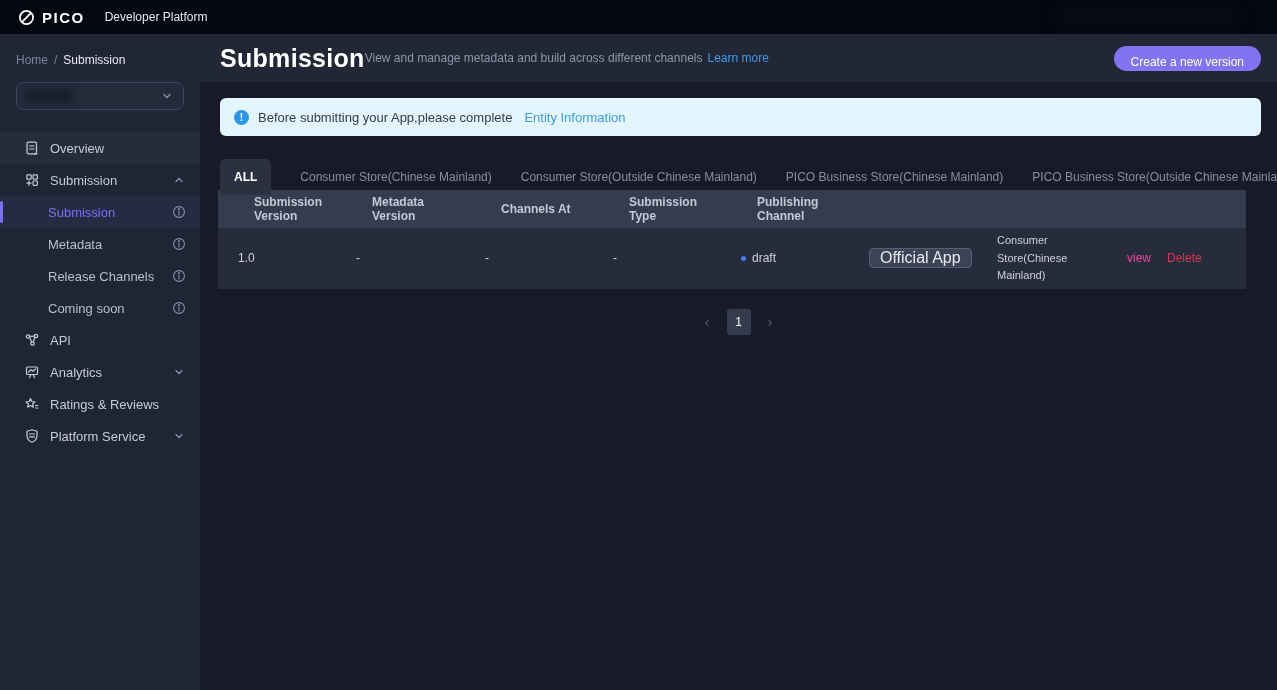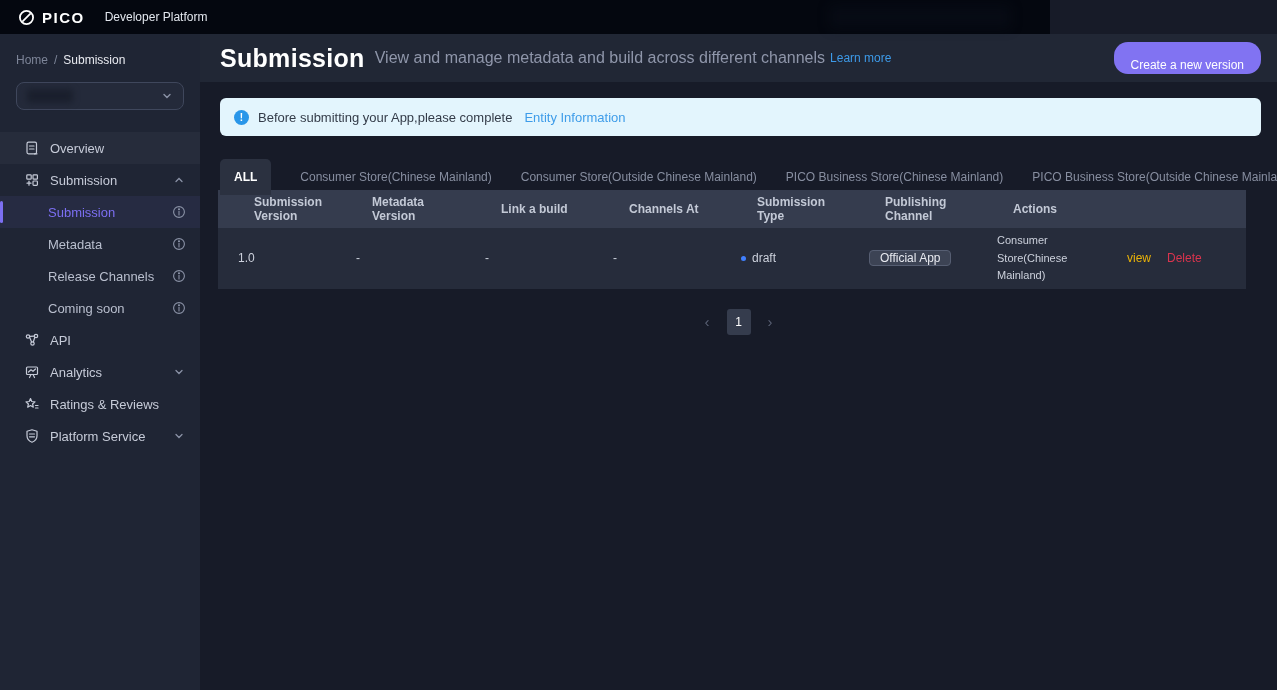--- a/index.html
+++ b/index.html
@@ -1,20 +1,20 @@
 <!DOCTYPE html>
 <html><head>
 <meta charset="utf-8">
 <style>
   * { margin:0; padding:0; box-sizing:border-box; }
   html,body { width:1277px; height:690px; overflow:hidden; background:#171b28;
     font-family:"Liberation Sans","DejaVu Sans",sans-serif; }
 
   
-  .topbar { position:absolute; left:0; top:0; width:1050px; height:34px;
+  .topbar { position:absolute; left:0; top:0; width:1277px; height:34px;
     background:#04070f; display:flex; align-items:center; padding:0 18px; z-index:5; }
   .logo-wrap { display:flex; align-items:center; gap:7px; }
   .brand { color:#fff; font-weight:bold; font-size:15px; letter-spacing:1.5px; }
   .product { color:#e3e7ee; font-size:12px; margin-left:20px; }
   .topbar-redact { position:absolute; right:40px; top:6px; width:180px; height:22px;
     background:rgba(10,14,26,.55); filter:blur(6px); border-radius:4px; }
 
   
   .sidebar { position:absolute; left:0; top:34px; width:200px; height:656px;
     background:#1f2534; }
@@ -37,25 +37,25 @@
   .nicon { width:16px; height:16px; display:flex; align-items:center; justify-content:center; flex:none; }
   .tail-icon { width:14px; height:14px; display:flex; align-items:center; justify-content:center;
     color:#8a92a6; flex:none; }
   .nav-item.sub.active .tail-icon { color:#8a92a6; }
 
   
   .main { position:absolute; left:200px; top:34px; width:1077px; height:656px; background:#171b28; }
   .page-header { height:48px; background:#212735; display:flex; align-items:center;
     padding:0 16px 0 20px; }
   .page-title { color:#fff; font-size:25px; font-weight:bold; letter-spacing:.3px; }
-  .subtitle { color:#8f96aa; font-size:16px; margin-left:10px; }
+  .subtitle { color:#8f96aa; font-size:12px; }
   .learn { color:#3d9ae8; font-size:12px; margin-left:5px; cursor:pointer; text-decoration:none; }
   .spacer { flex:1; }
   .create-btn { background:#8173f2; color:#fff; border:none; border-radius:14px;
-    height:25px; padding:16px 17px; font-size:12px; cursor:pointer;
+    height:25px; padding:9px 17px; font-size:12px; cursor:pointer;
     font-family:"Liberation Sans","DejaVu Sans",sans-serif; }
 
   .banner { margin:16px 16px 0 20px; height:38px; background:#e3f5fd; border-radius:6px;
     display:flex; align-items:center; padding:0 14px; gap:9px; }
   .binfo { width:15px; height:15px; border-radius:50%; background:#2996e9; color:#fff;
     font-size:10px; font-weight:bold; display:flex; align-items:center; justify-content:center; flex:none; }
   .banner-text { color:#343c49; font-size:13px; }
   .banner-link { color:#3e9ce9; font-size:13px; margin-left:3px; cursor:pointer; text-decoration:none; }
 
   .tabs { margin:27px 31px 0 20px; height:27px; display:flex; align-items:center; gap:29px; }
@@ -66,23 +66,23 @@
   .table { margin:0 31px 0 18px; }
   .trow { display:grid; grid-template-columns:118px 129px 128px 128px 128px 128px 130px 1fr; }
   .thead { background:#353c4e; }
   .thead .cell { color:#c3c9d6; font-weight:bold; font-size:12px; height:38px;
     display:flex; align-items:center; padding-left:36px; }
   .tbody { background:#262c3b; }
   .tbody .cell { color:#ccd1dc; font-size:12px; min-height:38px;
     display:flex; align-items:center; padding-left:20px; }
   .dot { width:5px; height:5px; border-radius:50%; background:#4080ff; margin-right:6px; flex:none; }
   .badge { background:#3c4354; border:1px solid #565e72; border-radius:4px;
-    padding:0 10px; color:#e8eaf0; font-size:12px; }
+    padding:0 10px; color:#e8eaf0; font-size:16px; }
   .chan { font-size:11px; line-height:1.6; max-width:110px; padding:4px 0; }
-  .act-view { color:#eab308; cursor:pointer; }
+  .act-view { color:#ec4899; cursor:pointer; }
   .act-del { color:#d9344e; cursor:pointer; margin-left:16px; }
 
   .pagination { margin-top:20px; display:flex; align-items:center; justify-content:center; gap:13px; }
   .pg-arrow { color:#596074; font-size:15px; cursor:pointer; line-height:1; padding:0 4px; }
   .pg-page { width:24px; height:26px; background:#353c4d; border-radius:3px; color:#fff;
     font-size:12px; display:flex; align-items:center; justify-content:center; cursor:pointer; }
 
   svg { display:block; }
 </style>
 </head>
@@ -272,25 +272,23 @@
     <div class="tab">Consumer Store(Chinese Mainland)</div>
     <div class="tab">Consumer Store(Outside Chinese Mainland)</div>
     <div class="tab">PICO Business Store(Chinese Mainland)</div>
     <div class="tab">PICO Business Store(Outside Chinese Mainland)</div>
   </div>
 
   <div class="table">
     <div class="trow thead">
       <div class="cell">Submission Version</div>
       <div class="cell">Metadata Version</div>
-      <div class="cell">Link a build</div>
       <div class="cell">Channels At</div>
       <div class="cell">Submission Type</div>
       <div class="cell">Publishing Channel</div>
-      <div class="cell">Actions</div>
     </div>
     <div class="trow tbody">
       <div class="cell">1.0</div>
       <div class="cell">-</div>
       <div class="cell">-</div>
       <div class="cell">-</div>
       <div class="cell">
         <span class="dot"></span>
         <span>draft</span>
       </div>

